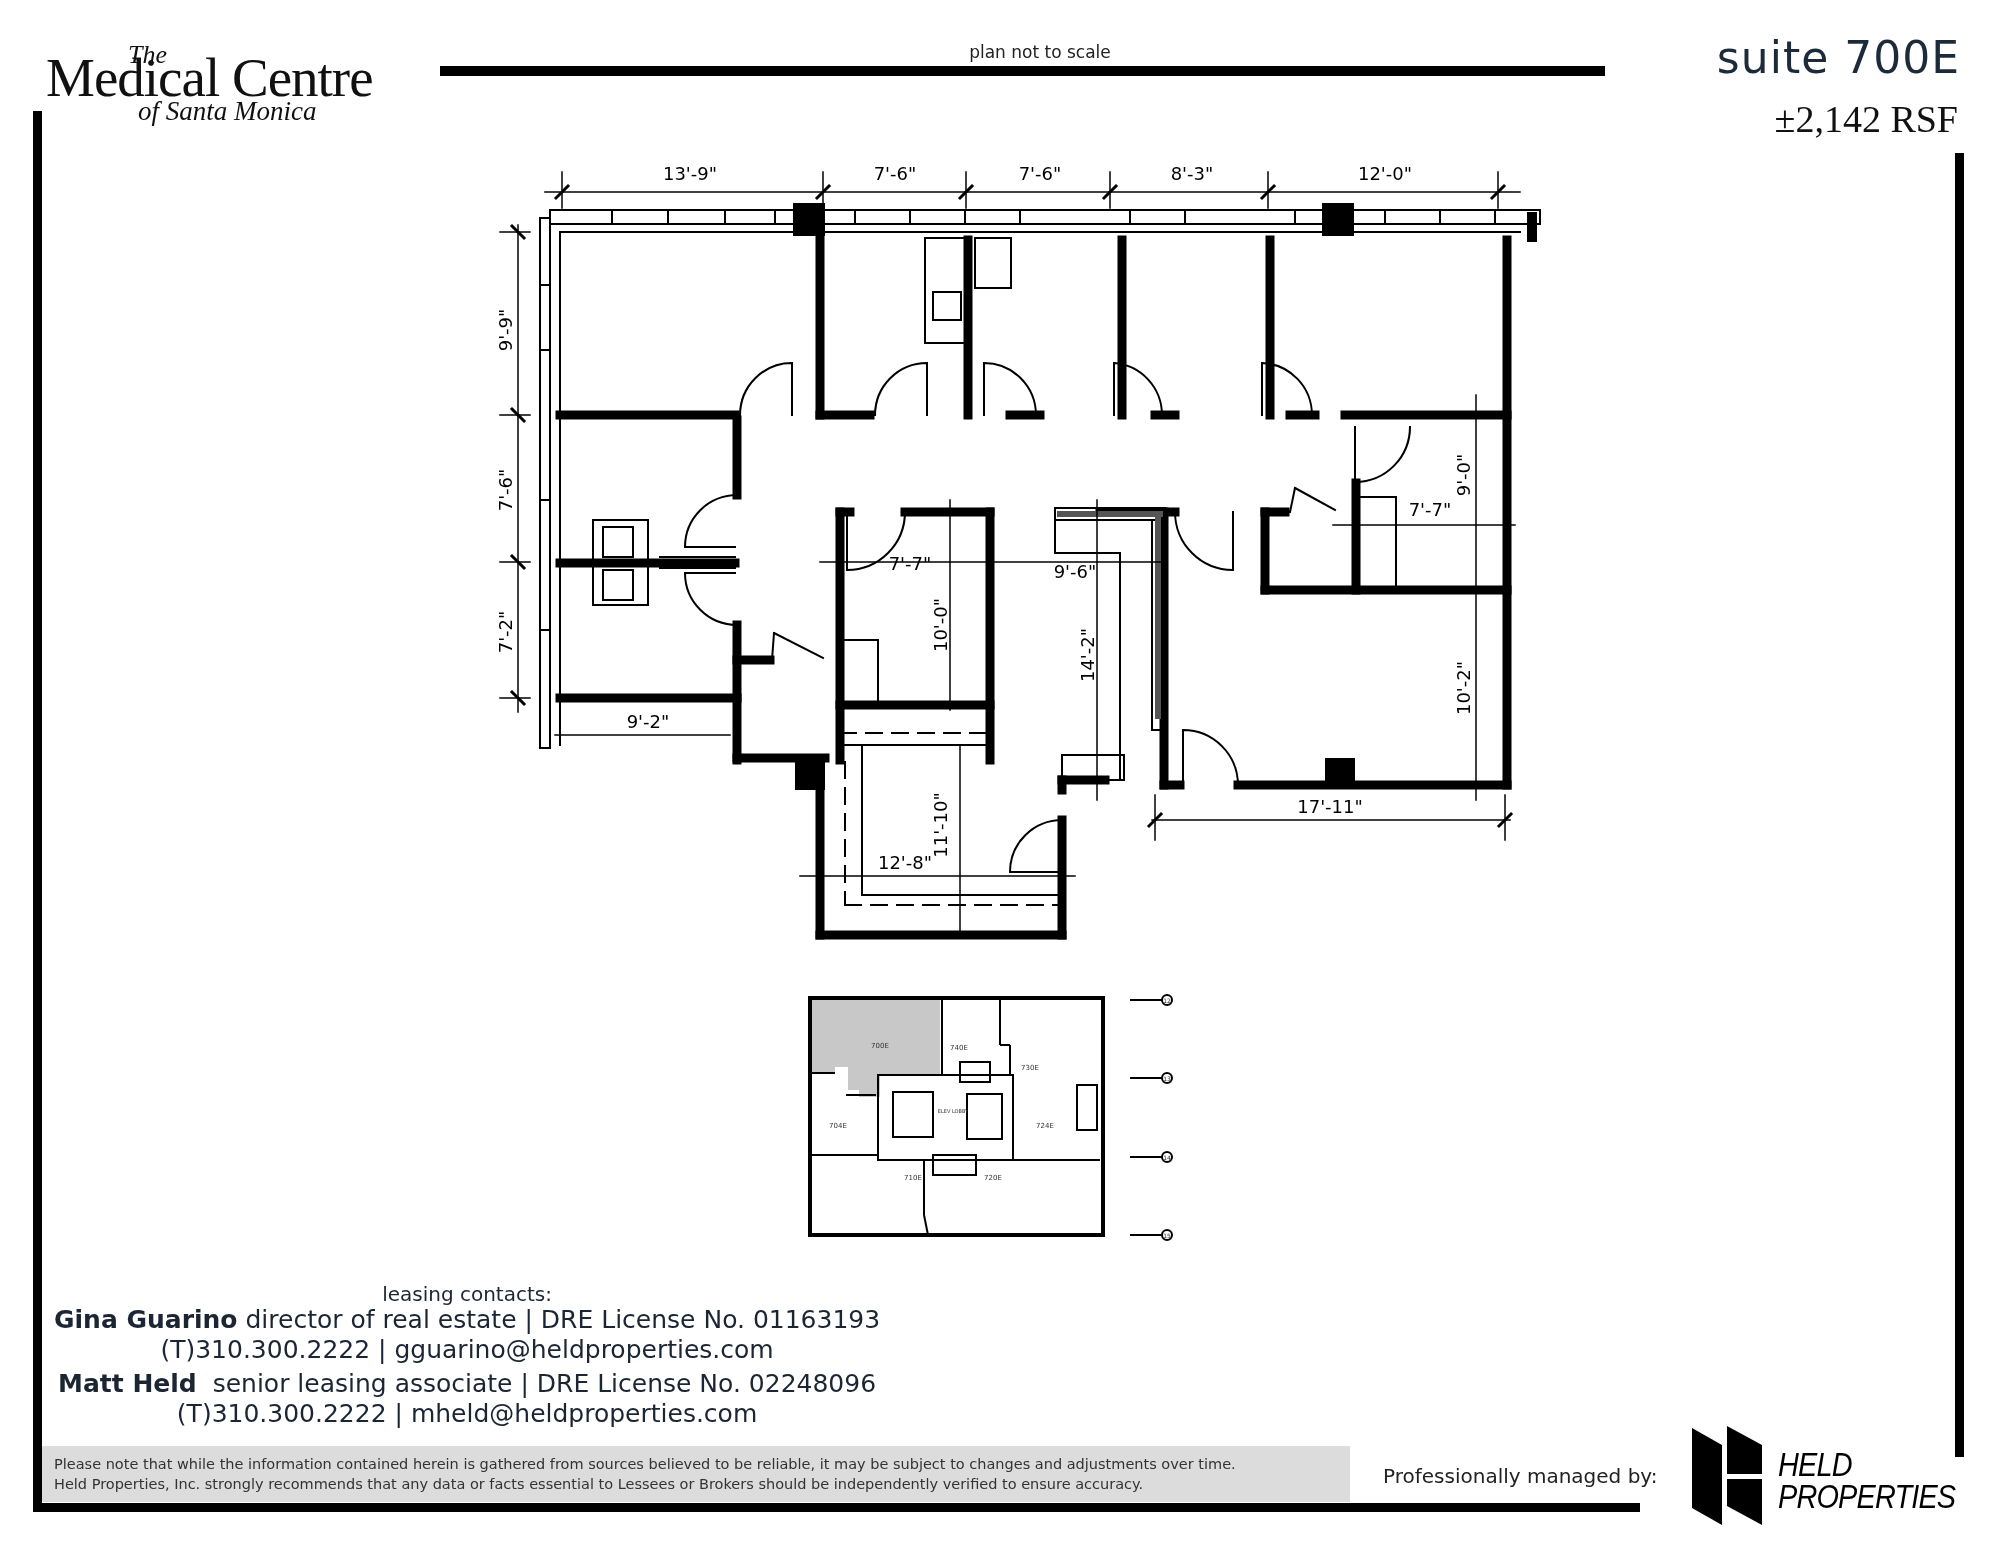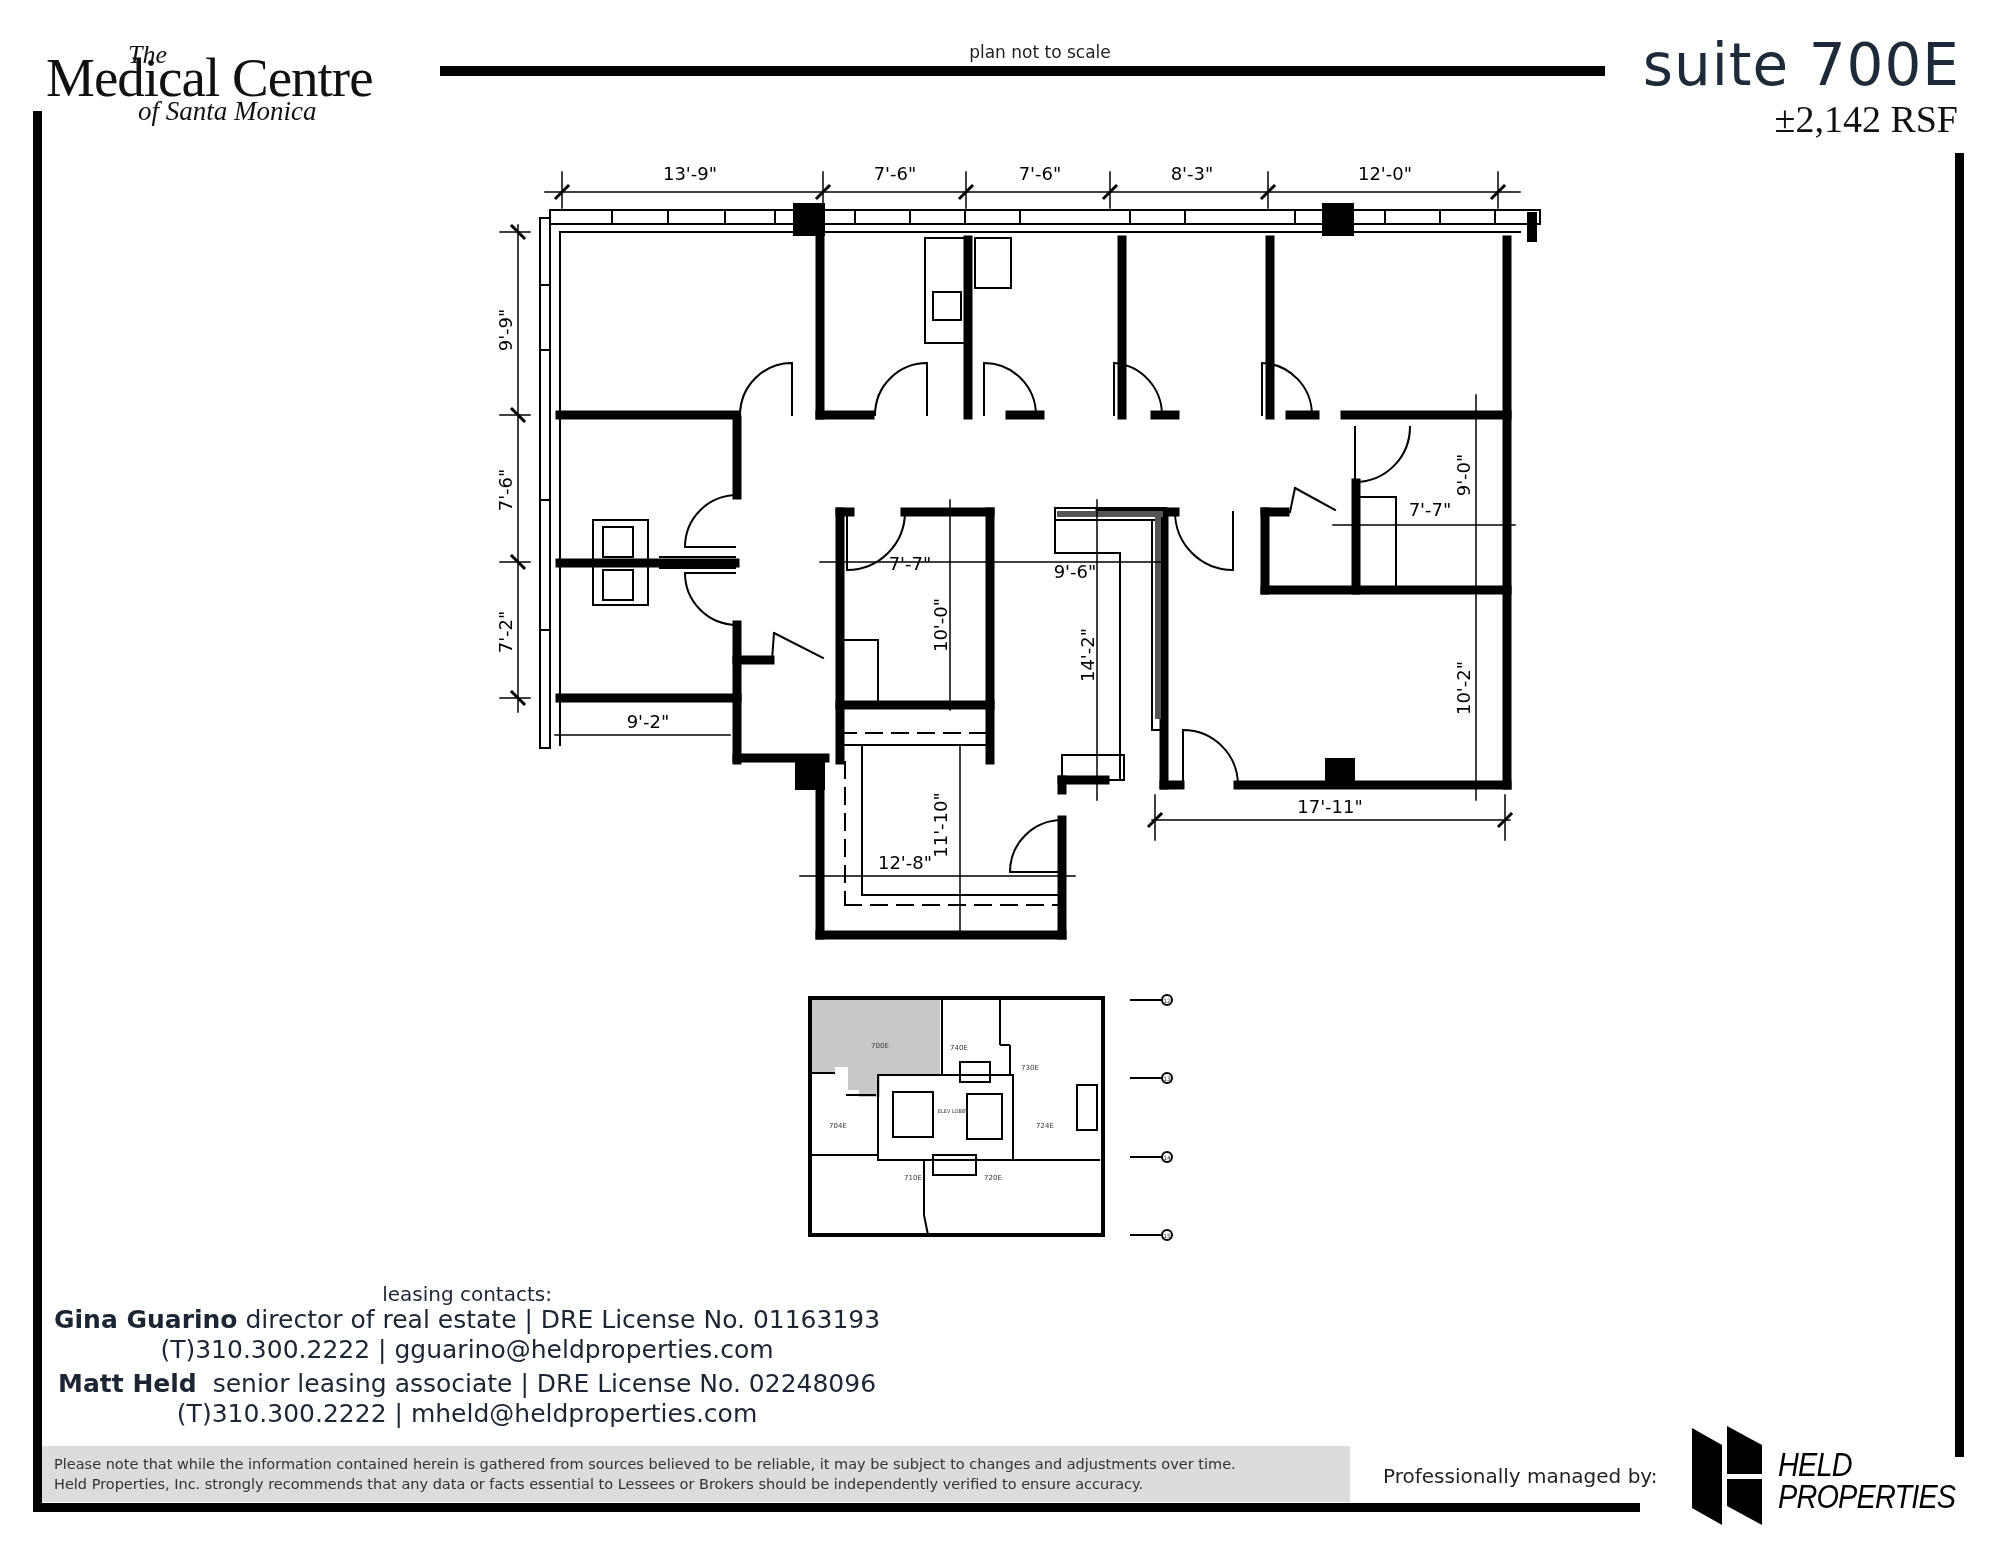--- a/index.html
+++ b/index.html
@@ -5,21 +5,21 @@
   html, body { margin:0; padding:0; background:#ffffff; }
   body { width:2000px; height:1545px; position:relative; overflow:hidden; font-family:"Liberation Sans", sans-serif; color:#1c2533; }
   .abs { position:absolute; }
   .bar { position:absolute; background:#000; }
 
   .logo-the { left:100px; top:40px; font-family:"Liberation Serif", serif; font-style:italic; font-size:26px; color:#111;margin-left:28px; }
   .logo-main { left:46px; top:50px; font-family:"Liberation Serif", serif; font-size:55px; letter-spacing:-1px; color:#111; line-height:1; }
   .logo-sub { left:138px; top:98px; font-family:"Liberation Serif", serif; font-style:italic; font-size:27px; color:#111; line-height:1; }
 
   .plan-note { left:940px; top:42px; width:200px; text-align:center; font-family:"DejaVu Sans", sans-serif; font-size:17px; color:#222; }
-  .suite-title { right:40px; top:36px; font-family:"DejaVu Sans", sans-serif; font-size:58px; color:#1c2a3a; letter-spacing:1px; line-height:1; }
+  .suite-title { right:40px; top:36px; font-family:"DejaVu Sans", sans-serif; font-size:44px; color:#1c2a3a; letter-spacing:1px; line-height:1; }
   .suite-area { right:42px; top:100px; font-family:Liberation Serif, serif; font-size:38px; color:#111; line-height:1; }
 
   .plan-svg { position:absolute; left:0; top:0; }
 
   .contacts { left:54px; top:1283px; font-family:"DejaVu Sans", sans-serif; color:#1c2533;text-align:center; }
   .contacts .lbl { font-size:20px; line-height:22px; }
   .contacts .line { font-size:25px; line-height:30px; white-space:nowrap; }
   .contacts .name { font-weight:bold; }
   .contacts .gap { height:4px; }
 

